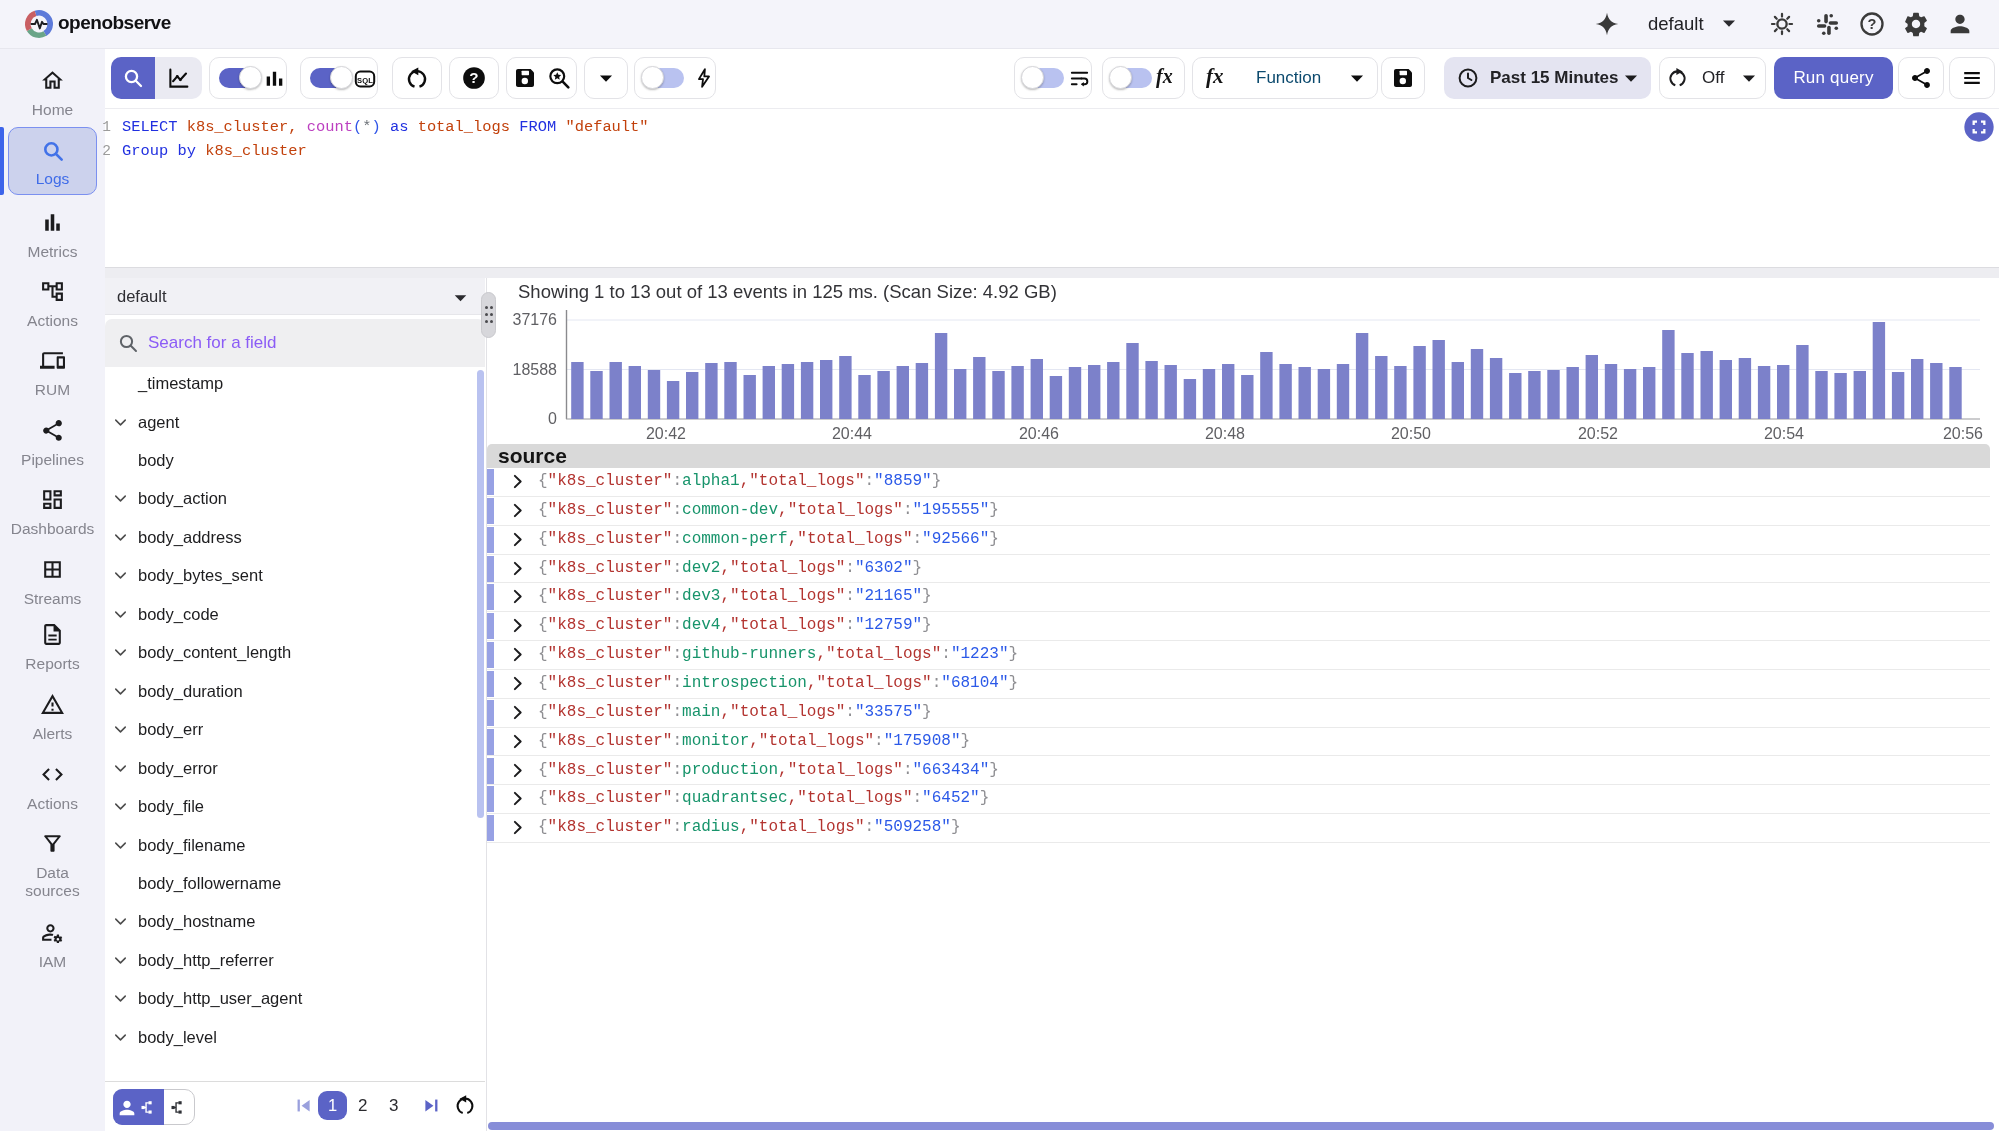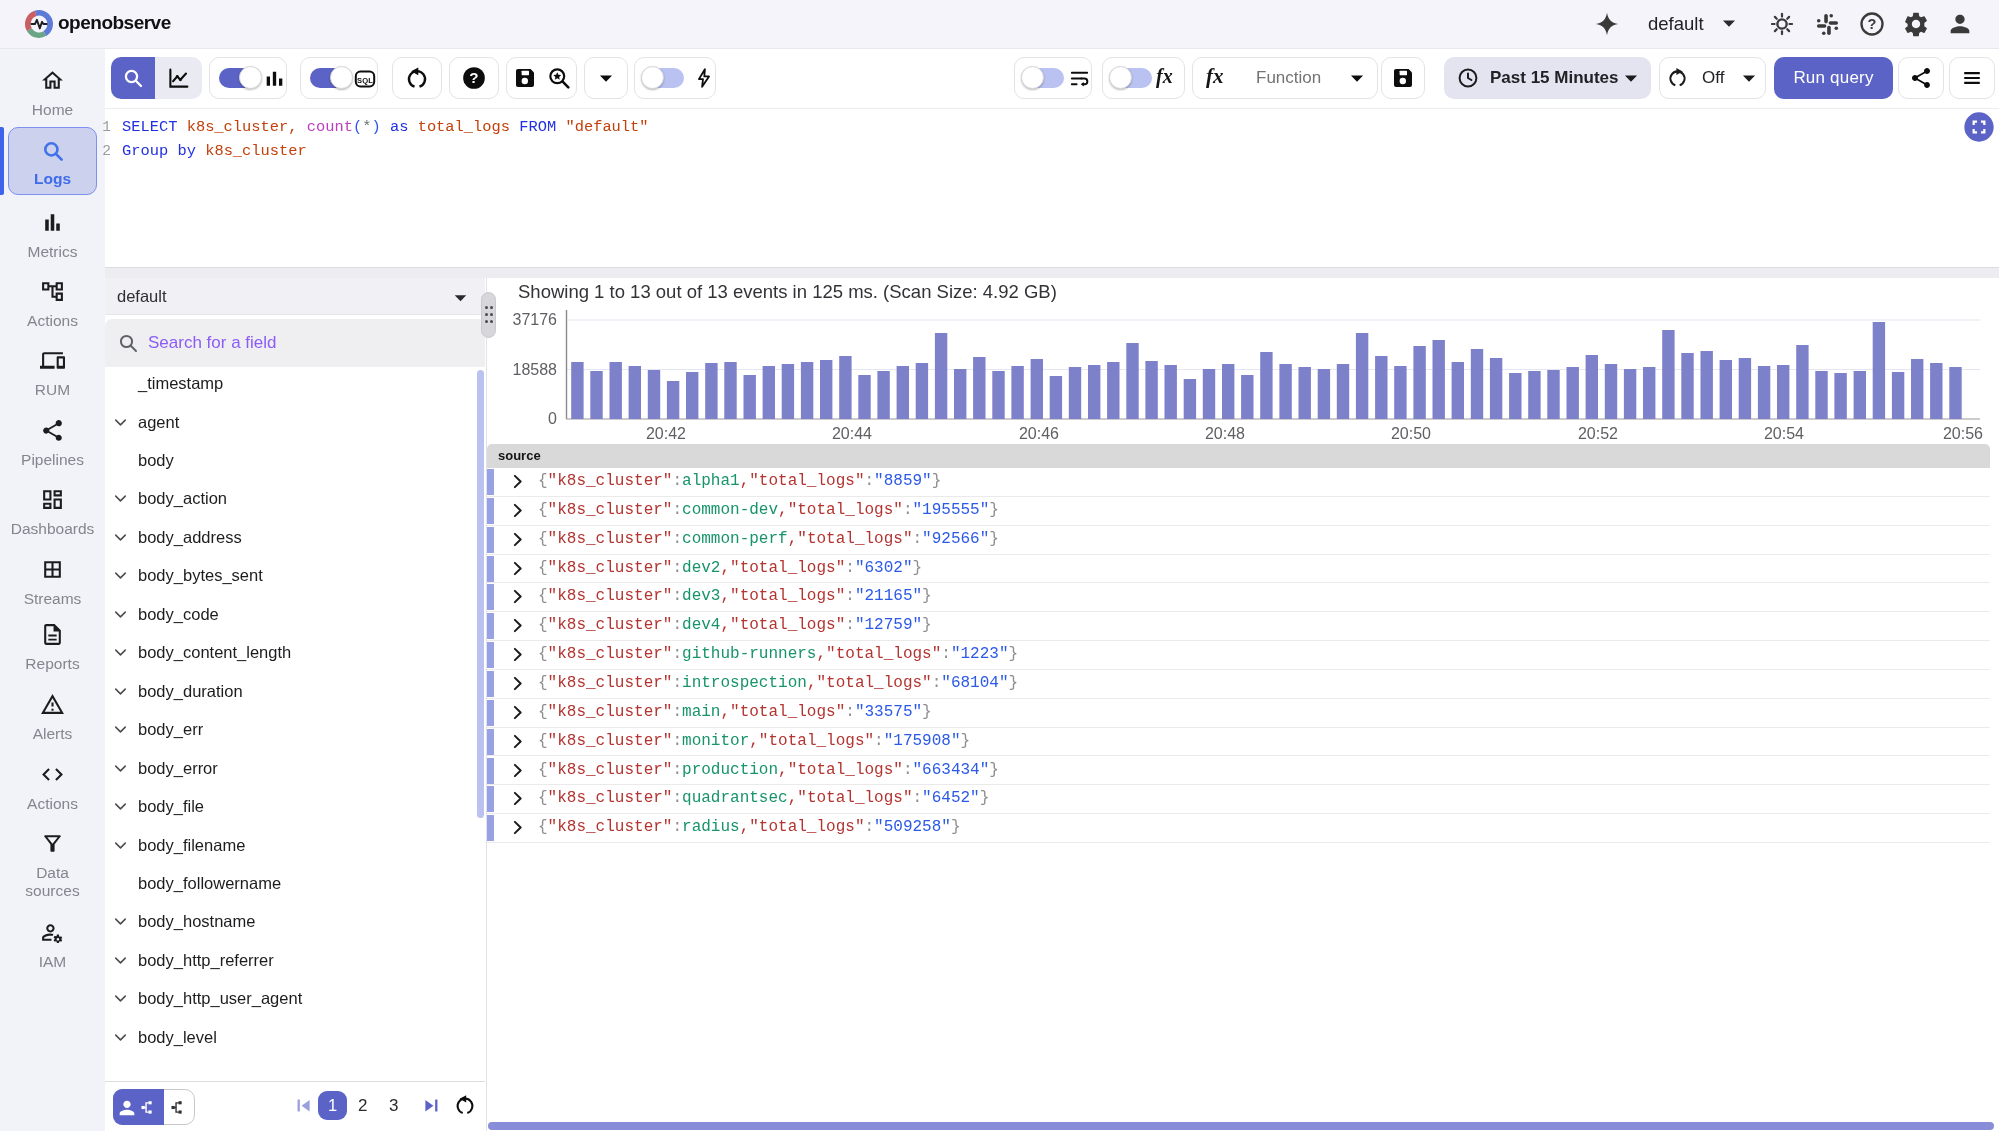--- a/index.html
+++ b/index.html
@@ -22,21 +22,21 @@
 .fields{left:105px;top:278px;width:380px;height:853px;background:#fff}
 .defrow{left:105px;top:278px;width:380px;height:37px;background:#f1f1f5;border-bottom:1px solid #e6e6ea}
 .srch{left:105px;top:319px;width:380px;height:48px;background:#efeff1;border-radius:7px 7px 0 0}
 .frow{position:absolute;left:105px;width:372px;height:38px;color:#1d1d1f;font-size:16.5px;font-weight:400}
 .fname{position:absolute;left:33px;top:9px;white-space:nowrap}
 .vsb{left:477px;top:370px;width:7px;height:448px;background:#b9c2f0;border-radius:4px}
 .vdiv{left:486px;top:278px;width:1px;height:853px;background:#e2e2e6}
 .pagebar{left:105px;top:1081px;width:380px;height:50px;background:#fff;border-top:1px solid #dcdcdc}
 .results{left:487px;top:278px;width:1512px;height:853px;background:#fff}
 .showing{left:518px;top:281px;width:1200px;height:22px;font-size:18.5px;font-weight:400;color:#333337}
-.srchdr{left:487px;top:444px;width:1503px;height:24px;background:#d9d9d9;border-radius:5px 5px 0 0;font-size:13px;font-weight:700;color:#141414;line-height:24px}
+.srchdr{left:487px;top:444px;width:1503px;height:24px;background:#d9d9d9;border-radius:5px 5px 0 0;font-size:21px;font-weight:700;color:#141414;line-height:24px}
 .trow{position:absolute;left:487px;width:1503px;height:28.85px;background:#fff;border-bottom:1px solid #eaeaea;font-family:"Liberation Mono",monospace;font-size:16px;white-space:pre}
 .strip{position:absolute;left:0;top:1px;width:7px;height:26px;background:#97a1e4}
 .jr{color:#b33430}.jg{color:#17946b}.jb{color:#2b59e8}.jy{color:#8e8e92}
 .hsb{left:488px;top:1122px;width:1506px;height:8px;background:#878dd8;border-radius:4px}
 .logolbl{font-size:19px;letter-spacing:-.5px;font-weight:800;color:#111114}
 </style></head><body>
 <div id="page">
 <div class="abs hdr"></div>
 <svg class="abs" style="left:0;top:0" width="60" height="49">
       <path d="M35.54 13.35 A11.2 11.2 0 0 1 44.94 33.50" fill="none" stroke="#5d7ad9" stroke-width="5.6"></path>
@@ -131,21 +131,21 @@
 <div class="abs" style="left:40px;top:920px"><svg width="25" height="25" viewBox="0 0 24 24" style="">
         <path d="M10 12c2.21 0 4-1.79 4-4s-1.79-4-4-4-4 1.79-4 4 1.79 4 4 4zm0-6c1.1 0 2 .9 2 2s-.9 2-2 2-2-.9-2-2 .9-2 2-2zm0 7c-2.67 0-8 1.34-8 4v3h9.08c-.05-.33-.08-.66-.08-1s.03-.67.08-1H4v-1c0-.64 3.13-2 6-2 .71 0 1.42.08 2.08.24.17-.65.49-1.24.9-1.76-.99-.31-2.02-.48-2.98-.48zm10.25 5.5c0-.11-.01-.22-.03-.33l1.15-.86-1-1.73-1.33.55c-.17-.13-.36-.24-.56-.32L18.2 14h-2l-.28 1.31c-.2.08-.39.19-.56.32l-1.33-.55-1 1.73 1.15.86c-.02.11-.03.22-.03.33s.01.22.03.33l-1.15.86 1 1.73 1.33-.55c.17.13.36.24.56.32L16.2 22h2l.28-1.31c.2-.08.39-.19.56-.32l1.33.55 1-1.73-1.15-.86c.02-.11.03-.22.03-.33zm-3.05 1.25c-.69 0-1.25-.56-1.25-1.25s.56-1.25 1.25-1.25 1.25.56 1.25 1.25-.56 1.25-1.25 1.25z" fill="#1c1c1e"></path>
       </svg></div>
 <div class="sit" style="top:953px">IAM</div>
 <div class="abs" style="left:8px;top:127px;width:89px;height:68px;background:#ccd2ed;border:1.5px solid #7b90f0;border-radius:10px"></div>
 <div class="abs" style="left:0px;top:127px;width:4px;height:68px;background:#3d64ea;border-radius:0 2px 2px 0"></div>
 <div class="abs" style="left:40px;top:138px"><svg width="26" height="26" viewBox="0 0 24 24" style="">
         <circle cx="10.5" cy="10.5" r="5.6" fill="none" stroke="#4272e8" stroke-width="2.4"></circle>
         <path d="M14.8 14.8L20 20" stroke="#4272e8" stroke-width="2.4" stroke-linecap="round"></path>
       </svg></div>
-<div class="abs" style="left:0;top:170px;width:105px;text-align:center;color:#3f6ce8;font-size:15.5px;font-weight:700">Logs</div>
+<div class="abs" style="left:0;top:170px;width:105px;text-align:center;color:#3f6ce8;font-size:15.5px;font-weight:400">Logs</div>
 <div class="abs toolbar"></div>
 <div class="abs" style="left:111px;top:57px;width:44px;height:42px;background:#5b63c6;border-radius:10px 0 0 10px"></div>
 <div class="abs" style="left:155px;top:57px;width:47px;height:42px;background:#eaeaf2;border-radius:0 10px 10px 0"></div>
 <div class="abs" style="left:121px;top:66px"><svg width="24" height="24" viewBox="0 0 24 24" style="">
         <circle cx="10.5" cy="10.5" r="5.6" fill="none" stroke="#fff" stroke-width="2.3"></circle>
         <path d="M14.8 14.8L20 20" stroke="#fff" stroke-width="2.3" stroke-linecap="round"></path>
       </svg></div>
 <div class="abs" style="left:166px;top:66px"><svg width="25" height="25" viewBox="0 0 24 24" style="">
         <path d="M4.2 3.5V19.8H20.5" stroke="#0d0d0d" stroke-width="2" fill="none" stroke-linecap="round"></path>
         <path d="M6.8 14.6l4-4.6 3 3.2 5.4-6" stroke="#0d0d0d" stroke-width="2" fill="none" stroke-linecap="round" stroke-linejoin="round"></path>
@@ -208,21 +208,21 @@
         <path d="M14 12h3.2c1.7 0 3 1.3 3 3s-1.3 3-3 3h-2.2" stroke="#0d0d0d" stroke-width="2" fill="none" stroke-linecap="round"></path>
         <path d="M16.5 15.6 L13.6 18 L16.5 20.4 Z" fill="#0d0d0d"></path>
       </svg></div>
 <div class="btn" style="left:1102px;width:83px"></div>
 <div class="tgl off" style="left:1111px;top:68px">
       <div class="th"></div>
     </div>
 <div class="abs" style="left:1156px;top:65px;font-family:'Liberation Serif',serif;font-style:italic;font-weight:700;font-size:20px;color:#141414">fx</div>
 <div class="btn" style="left:1192px;width:186px"></div>
 <div class="abs" style="left:1206px;top:64px;font-family:'Liberation Serif',serif;font-style:italic;font-weight:700;font-size:21px;color:#141414">fx</div>
-<div class="abs" style="left:1256px;top:68px;font-size:17px;color:#737373">Function</div>
+<div class="abs" style="left:1256px;top:68px;font-size:17px;color:#0c4a6e">Function</div>
 <div class="abs" style="left:1346px;top:67px"><svg width="22" height="22" viewBox="0 0 24 24" style="">
         <path d="M5.4 9.3h13.2L12 16.2z" fill="#0d0d0d"></path>
       </svg></div>
 <div class="btn" style="left:1381px;width:44px"></div>
 <div class="abs" style="left:1391px;top:66px"><svg width="24" height="24" viewBox="0 0 24 24" style="">
         <path d="M17.6 3H5c-1.1 0-2 .9-2 2v14c0 1.1.9 2 2 2h14c1.1 0 2-.9 2-2V6.4L17.6 3z" fill="#0d0d0d"></path>
         <rect x="8.6" y="4.7" width="7.4" height="4.5" rx="0.6" fill="#fff"></rect>
         <circle cx="11.8" cy="15" r="3.2" fill="#fff"></circle>
       </svg></div>
 <div class="abs" style="left:1444px;top:57px;width:207px;height:42px;background:#e4e4f1;border-radius:10px"></div>

